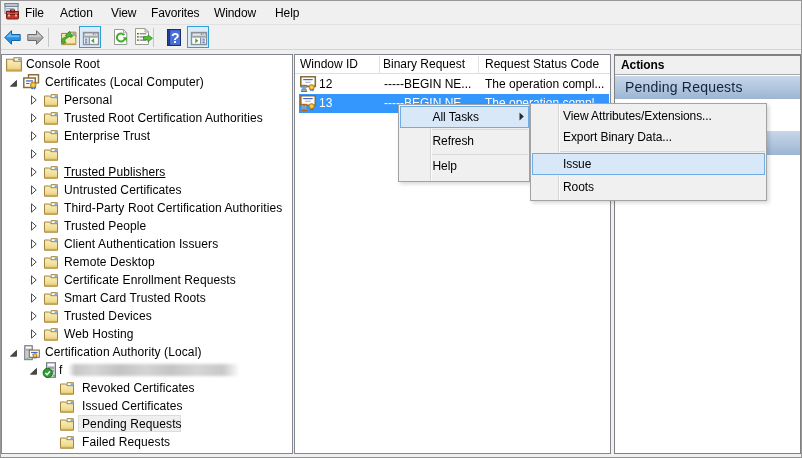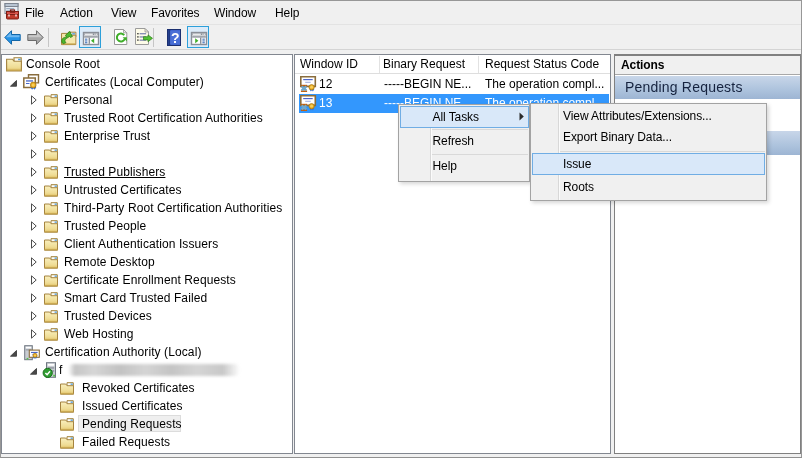--- a/index.html
+++ b/index.html
@@ -269,21 +269,21 @@
 <svg style="left:43px;top:273px;" width="14" height="13" viewBox="0 0 14 13">
       <use href="#folder"></use>
     </svg>
 <div class="row" style="left:63px;top:270px;">Certificate Enrollment Requests</div>
 <svg style="left:30px;top:292px;" width="6" height="10" viewBox="0 0 6 10">
       <use href="#arrc"></use>
     </svg>
 <svg style="left:43px;top:291px;" width="14" height="13" viewBox="0 0 14 13">
       <use href="#folder"></use>
     </svg>
-<div class="row" style="left:63px;top:288px;">Smart Card Trusted Failed</div>
+<div class="row" style="left:63px;top:288px;">Smart Card Trusted Roots</div>
 <svg style="left:30px;top:310px;" width="6" height="10" viewBox="0 0 6 10">
       <use href="#arrc"></use>
     </svg>
 <svg style="left:43px;top:309px;" width="14" height="13" viewBox="0 0 14 13">
       <use href="#folder"></use>
     </svg>
 <div class="row" style="left:63px;top:306px;">Trusted Devices</div>
 <svg style="left:30px;top:328px;" width="6" height="10" viewBox="0 0 6 10">
       <use href="#arrc"></use>
     </svg>

